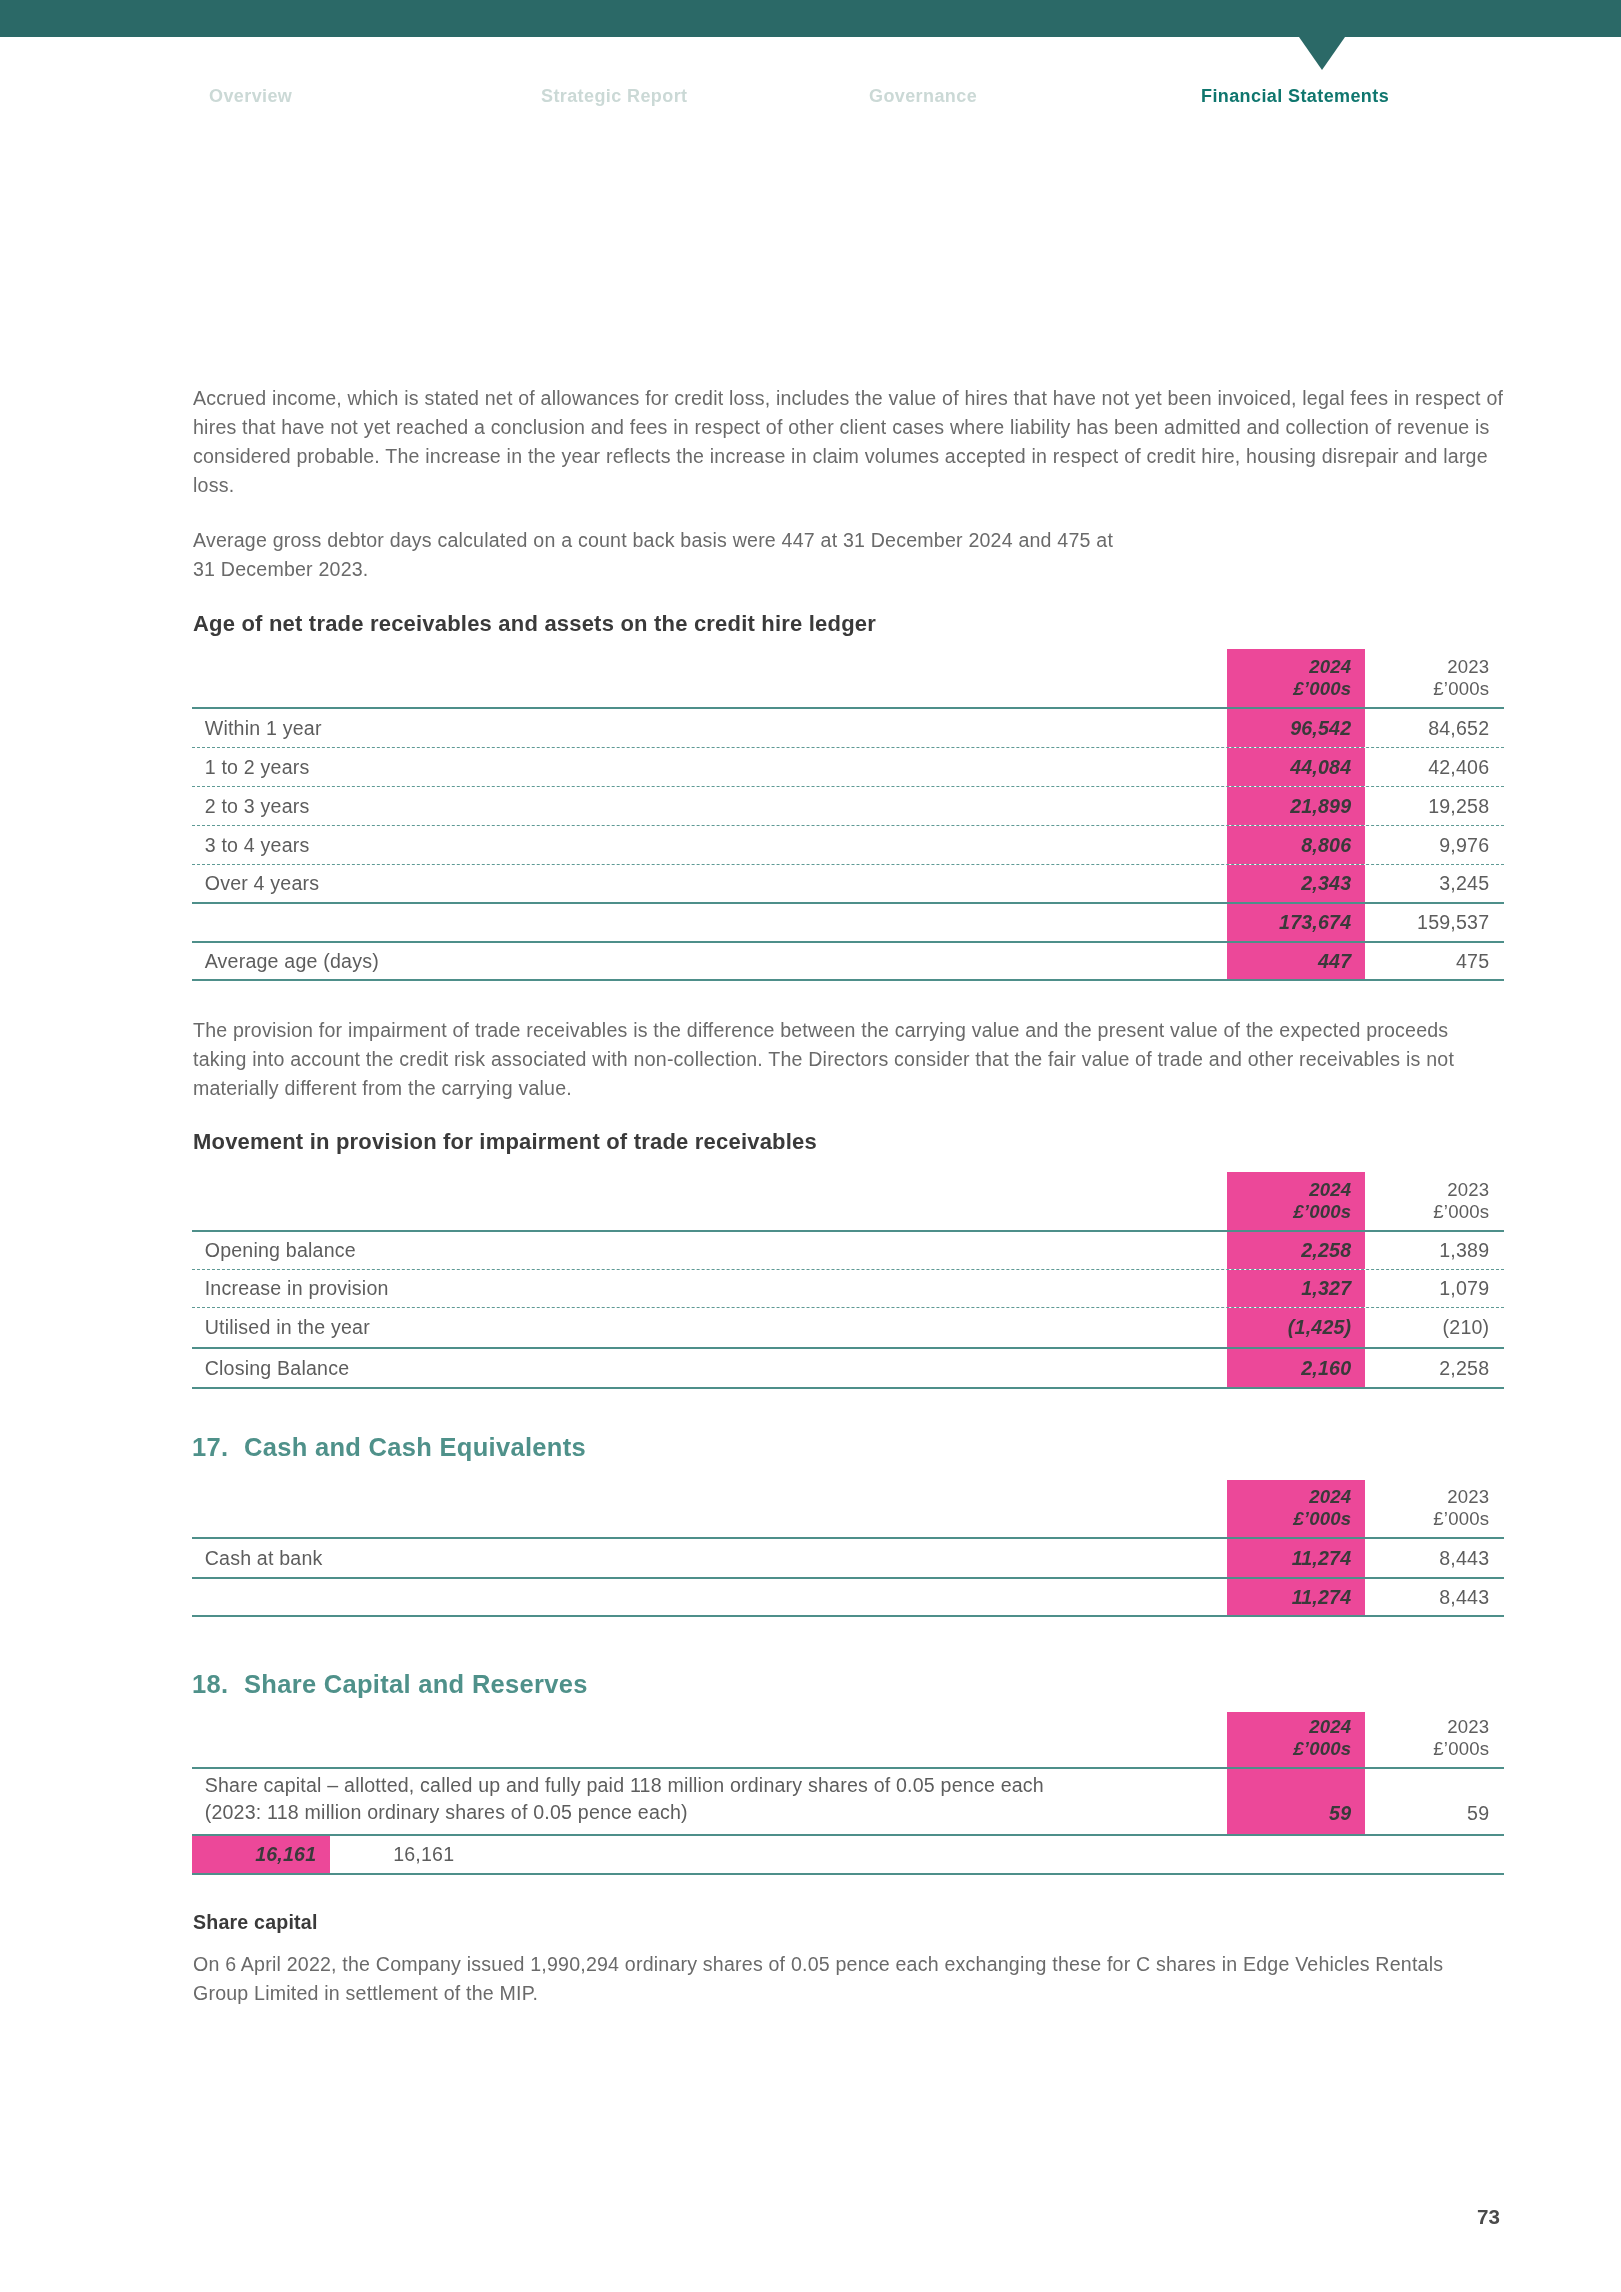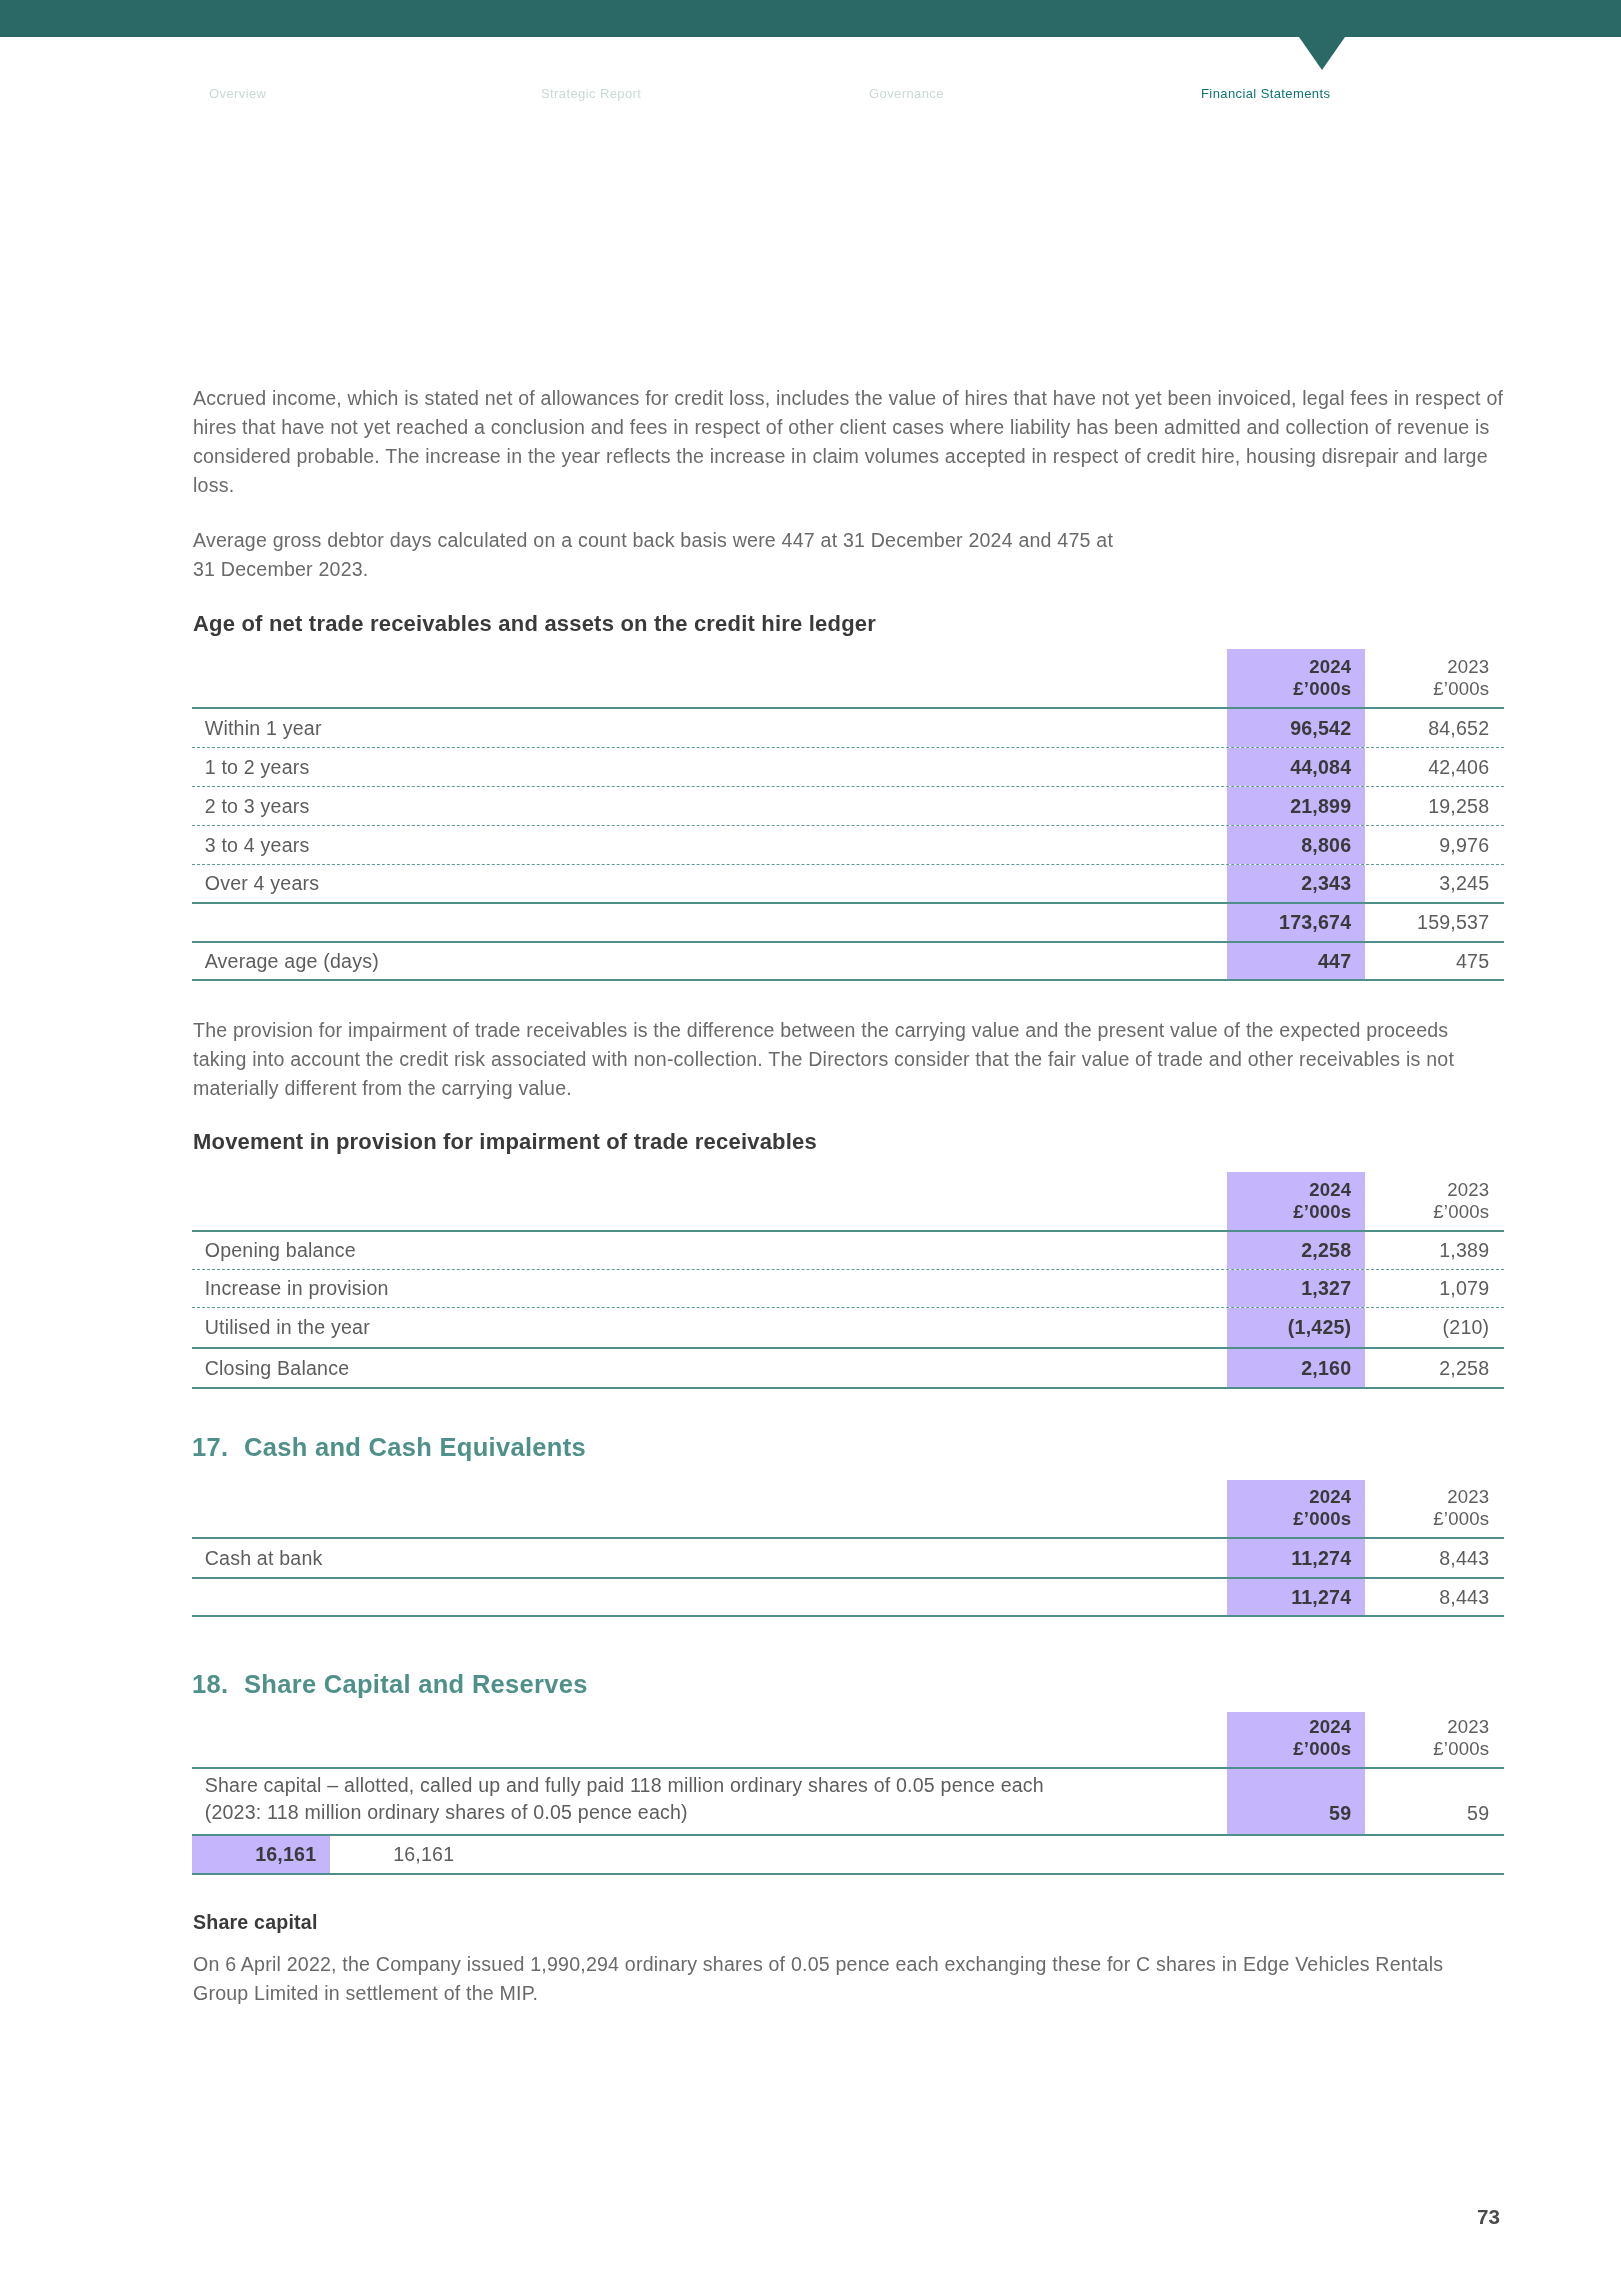--- a/index.html
+++ b/index.html
@@ -6,21 +6,21 @@
   html, body { background:#ffffff; }
   body {
     width:1621px; height:2293px; position:relative;
     font-family:"Liberation Sans", sans-serif;
     overflow:hidden;
   }
   .bar { position:absolute; left:0; top:0; width:1621px; height:37px; background:#2b6967; }
   .tri { position:absolute; top:37px; left:1299px; width:0; height:0;
          border-left:23.5px solid transparent; border-right:23.5px solid transparent;
          border-top:33px solid #2b6967; }
-  .nav-item { position:absolute; top:86px; font-size:13px; font-weight:400;
+  .nav-item { position:absolute; top:86px; font-size:18px; font-weight:700;
               letter-spacing:0.4px; color:#cbd9d6; white-space:nowrap; cursor:pointer; }
   .nav-item.active { color:#0f766e; }
 
   .content { position:absolute; left:192px; top:0; width:1312px; height:2293px; }
   .content > * { position:absolute; left:0; width:100%; }
 
   p.body { font-size:19.6px; line-height:29px; color:#6a6a6a; letter-spacing:0.2px; padding-left:1px; font-weight:400; }
   p.body span { display:block; }
   h3.sub { font-size:22px; font-weight:700; color:#3a3a3a; letter-spacing:0.2px; padding-left:1px; }
   h4.bold { font-size:19.6px; font-weight:700; color:#3a3a3a; letter-spacing:0.2px; padding-left:1px; }
@@ -29,21 +29,21 @@
 
   .fin-table { font-size:19.6px; color:#5d5d5d; letter-spacing:0.2px; }
   .t-head { display:flex; border-bottom:2px solid #4e8f8a; }
   .t-row  { display:flex; height:39px; }
   .t-row.dotted { border-bottom:1px dashed #5f9a95; }
   .t-row.solid  { border-bottom:2px solid #4e8f8a; }
   .t-label { flex:1; display:flex; align-items:center; padding-left:12.7px; }
   .t-label .wrap span { display:block; line-height:26.5px; }
   .t-col { flex:none; width:138px; display:flex; align-items:center; justify-content:flex-end;
            padding-right:13.7px; text-align:right; }
-  .c24 { background:#c4b5fd; font-weight:700; color:#3a3a3a; }
+  .c24 { background:#ec4899; font-weight:700; color:#3a3a3a;font-style:italic; }
   .c23 { width:139px; padding-right:14.7px;padding-left:39px; }
   .t-head .t-col { flex-direction:column; justify-content:flex-end; align-items:flex-end;
                    padding-bottom:7.8px; font-size:18.6px; line-height:21.6px; }
   .t-head .c23 { color:#5d5d5d; font-weight:400; }
   .t-row.tall { height:67px; }
   .t-row.tall .t-label, .t-row.tall .t-col { align-items:flex-end; padding-bottom:8.8px; }
 
   .pagenum { position:absolute; left:1477px; top:2205px; font-size:20.6px; font-weight:700; color:#4a4a4a; }
 </style>
 </head>

